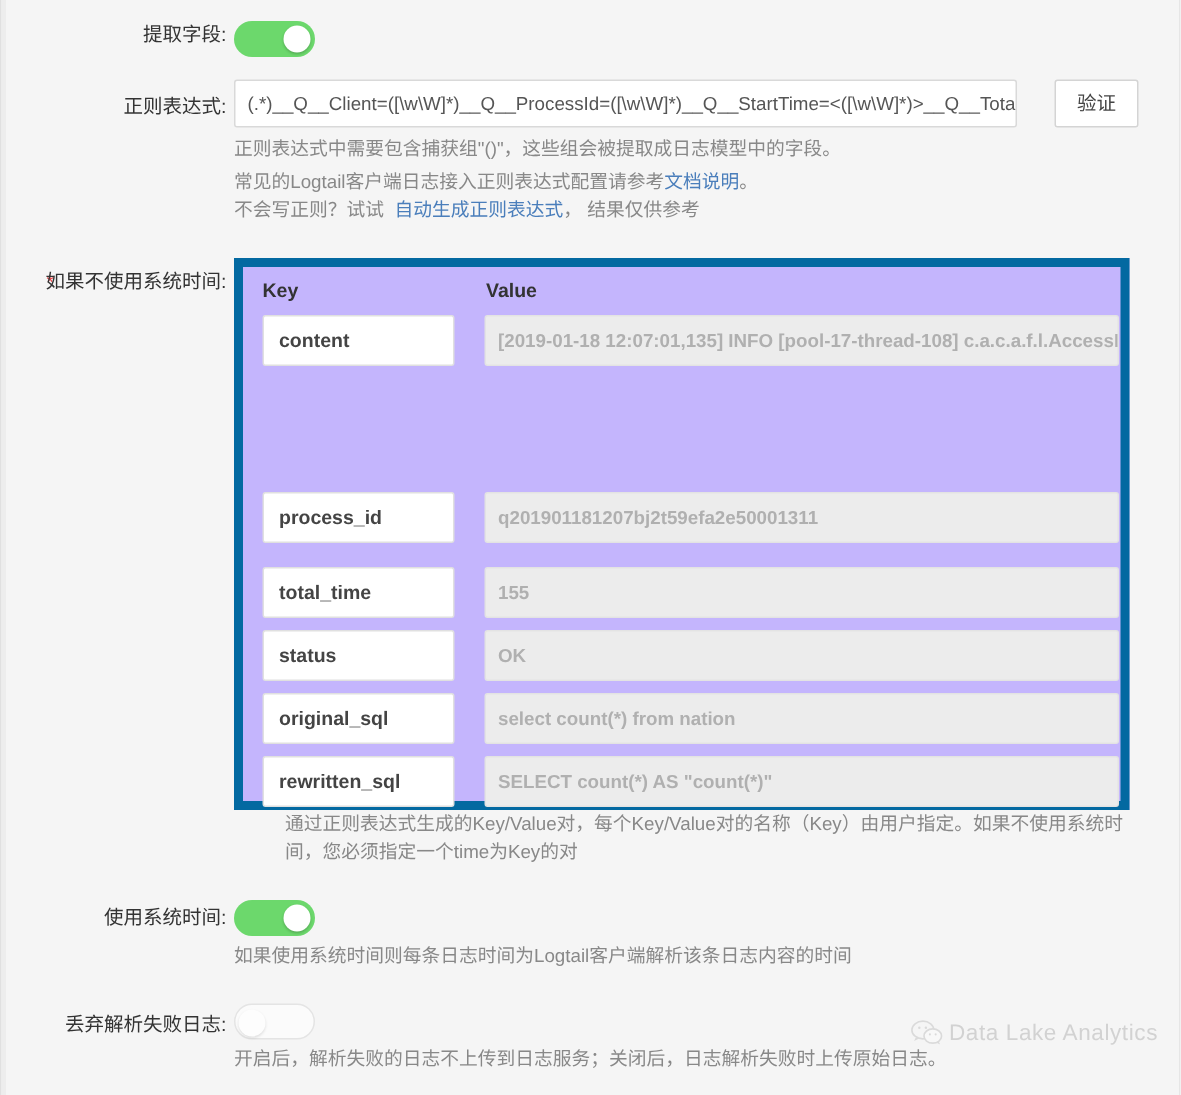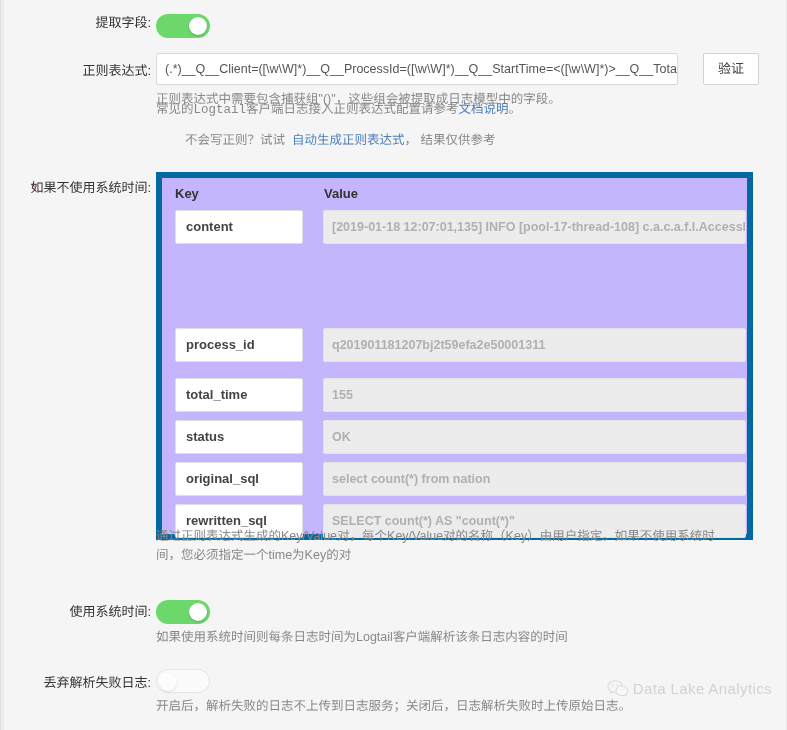--- a/index.html
+++ b/index.html
@@ -228,25 +228,25 @@
     </div>
   </div>
 
   <div class="row" style="top:0;">
     <div class="label" style="top:62px;">正则表达式:</div>
     <div class="regex-input">(.*)__Q__Client=([\w\W]*)__Q__ProcessId=([\w\W]*)__Q__StartTime=&lt;([\w\W]*)&gt;__Q__TotalTime</div>
     <div class="verify-btn">验证</div>
 
     <div class="hint" style="top:90px;">正则表达式中需要包含捕获组"()"，这些组会被提取成日志模型中的字段。</div>
 
-    <div class="hint" style="top:101px;font-family:Liberation Mono, monospace;">
+    <div class="hint" style="top:112px;">
       <span>常见的Logtail客户端日志接入正则表达式配置请参考</span><span class="link">文档说明</span><span>。</span>
     </div>
 
-    <div class="hint" style="top:131px;margin-left:29px;">
+    <div class="hint" style="top:131px;">
       <span>不会写正则？试试</span>&nbsp;&nbsp;<span class="link">自动生成正则表达式</span><span>，  结果仅供参考</span>
     </div>
   </div>
 
   <div class="row" style="top:0;">
     <div class="req-star" style="top:179px;">*</div>
     <div class="label" style="top:179px;">如果不使用系统时间:</div>
   </div>
 
   <div class="kv-panel">
@@ -272,21 +272,21 @@
     <div class="kv-row" style="top:284px;">
       <div class="kv-key">original_sql</div>
       <div class="kv-val">select count(*) from nation</div>
     </div>
     <div class="kv-row" style="top:326px;">
       <div class="kv-key">rewritten_sql</div>
       <div class="kv-val">SELECT count(*) AS "count(*)"</div>
     </div>
   </div>
 
-  <div class="hint wrap" style="top:527px;">通过正则表达式生成的Key/Value对，每个Key/Value对的名称（Key）由用户指定。如果不使用系统时间，您必须指定一个time为Key的对</div>
+  <div class="hint wrap" style="top:540px;margin-left:34px;">通过正则表达式生成的Key/Value对，每个Key/Value对的名称（Key）由用户指定。如果不使用系统时间，您必须指定一个time为Key的对</div>
 
   <div class="row" style="top:0;">
     <div class="label" style="top:603px;">使用系统时间:</div>
     <div class="switch on" style="left:155px; top:600px;">
       <div class="knob"></div>
     </div>
     <div class="hint" style="top:628px;">如果使用系统时间则每条日志时间为Logtail客户端解析该条日志内容的时间</div>
   </div>
 
   <div class="row" style="top:0;">

